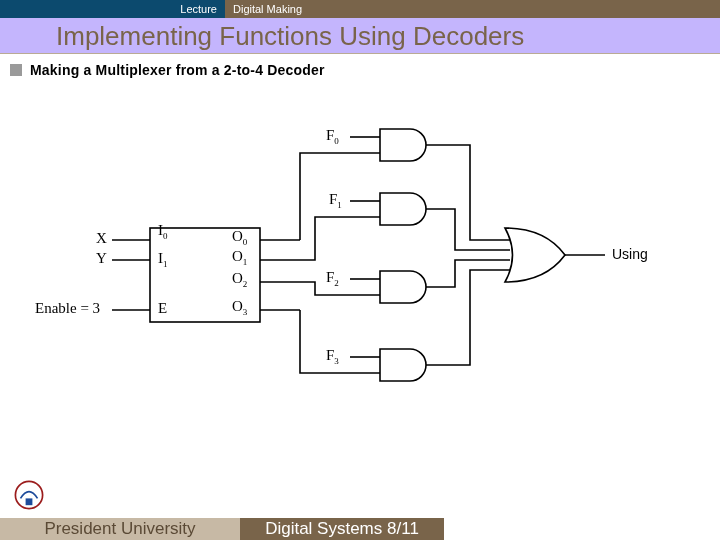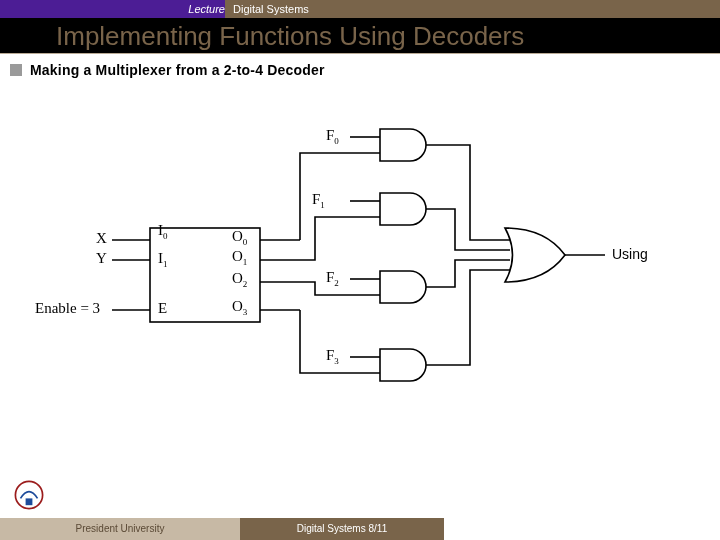--- a/index.html
+++ b/index.html
@@ -12,34 +12,34 @@
     overflow: hidden;
   }
   .topbar {
     height: 18px;
     width: 100%;
     display: flex;
     font-size: 11px;
     color: #fff;
   }
   .topbar .left {
-    background: #4c1d95;
+    background: #0c4a6e;
     width: 225px;
     text-align: right;
+    padding-right: 8px;
     line-height: 18px;
-    font-style: italic;
   }
   .topbar .right {
     background: #79644a;
     flex: 1;
     padding-left: 8px;
     line-height: 18px;
   }
   .titlebar {
-    background: #000000;
+    background: #c4b5fd;
     height: 36px;
     line-height: 36px;
     font-size: 26px;
     color: #79644a;
     padding-left: 56px;
     border-bottom: 1px solid #b9aa95;
     font-family: Verdana, Arial, sans-serif;
   }
   .bullet-row {
     margin-top: 8px;
@@ -70,38 +70,38 @@
   }
   .dlabel.small { font-size: 15px; }
   .dlabel.sans { font-family: Verdana, Arial, sans-serif; font-size: 14px; }
   .dlabel sub { font-size: 60%; }
   .footer {
     position: absolute;
     left: 0; bottom: 0;
     width: 100%;
     height: 22px;
     display: flex;
-    font-size: 10px;
+    font-size: 17px;
     color: #fff;
   }
   .footer .c1 { background:#c7b9a5; width:240px; text-align:center; line-height:22px; color:#5b4a36;}
   .footer .c2 { background:#b59e7e; flex:1; text-align:center; line-height:22px;}
   .footer .c3 { background:#79644a; width:204px; text-align:center; line-height:22px;}
   .logo {
     position: absolute;
     left: 12px; bottom: 28px;
     width: 34px; height: 34px;
   }
 </style>
 </head>
 <body>
 
 <div class="topbar">
   <div class="left">Lecture</div>
-  <div class="right">Digital Systems</div>
+  <div class="right">Digital Making</div>
 </div>
 
 <div class="titlebar">Implementing Functions Using Decoders</div>
 
 <div class="bullet-row">
   <div class="bullet-sq"></div>
   <div class="bullet-text">Making a Multiplexer from a 2-to-4 Decoder</div>
 </div>
 
 <div class="diagram">
@@ -159,21 +159,21 @@
   <div class="dlabel small" style="left:158px; top:122px;"><span>I</span><sub>0</sub></div>
   <div class="dlabel small" style="left:158px; top:150px;"><span>I</span><sub>1</sub></div>
   <div class="dlabel small" style="left:158px; top:200px;">E</div>
 
   <div class="dlabel small" style="left:232px; top:128px;"><span>O</span><sub>0</sub></div>
   <div class="dlabel small" style="left:232px; top:148px;"><span>O</span><sub>1</sub></div>
   <div class="dlabel small" style="left:232px; top:170px;"><span>O</span><sub>2</sub></div>
   <div class="dlabel small" style="left:232px; top:198px;"><span>O</span><sub>3</sub></div>
 
   <div class="dlabel small" style="left:326px; top:27px;"><span>F</span><sub>0</sub></div>
-  <div class="dlabel small" style="left:312px; top:91px;"><span>F</span><sub>1</sub></div>
+  <div class="dlabel small" style="left:329px; top:91px;"><span>F</span><sub>1</sub></div>
   <div class="dlabel small" style="left:326px; top:169px;"><span>F</span><sub>2</sub></div>
   <div class="dlabel small" style="left:326px; top:247px;"><span>F</span><sub>3</sub></div>
 
   <div class="dlabel sans" style="left:612px; top:146px;">Using</div>
 </div>
 
 <svg class="logo" viewBox="0 0 40 40">
   <circle cx="20" cy="20" r="16" fill="none" stroke="#9b1c1c" stroke-width="2"></circle>
   <path d="M10 24 Q20 8 30 24" fill="none" stroke="#1d4b9b" stroke-width="2"></path>
   <rect x="16" y="24" width="8" height="8" fill="#1d4b9b"></rect>

